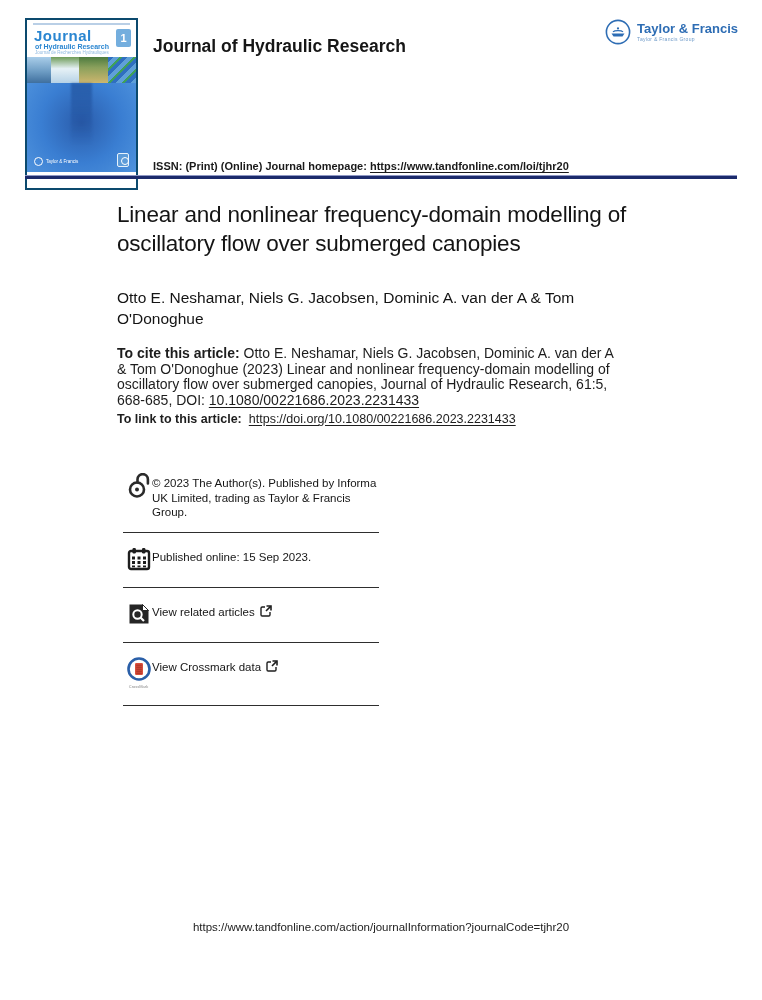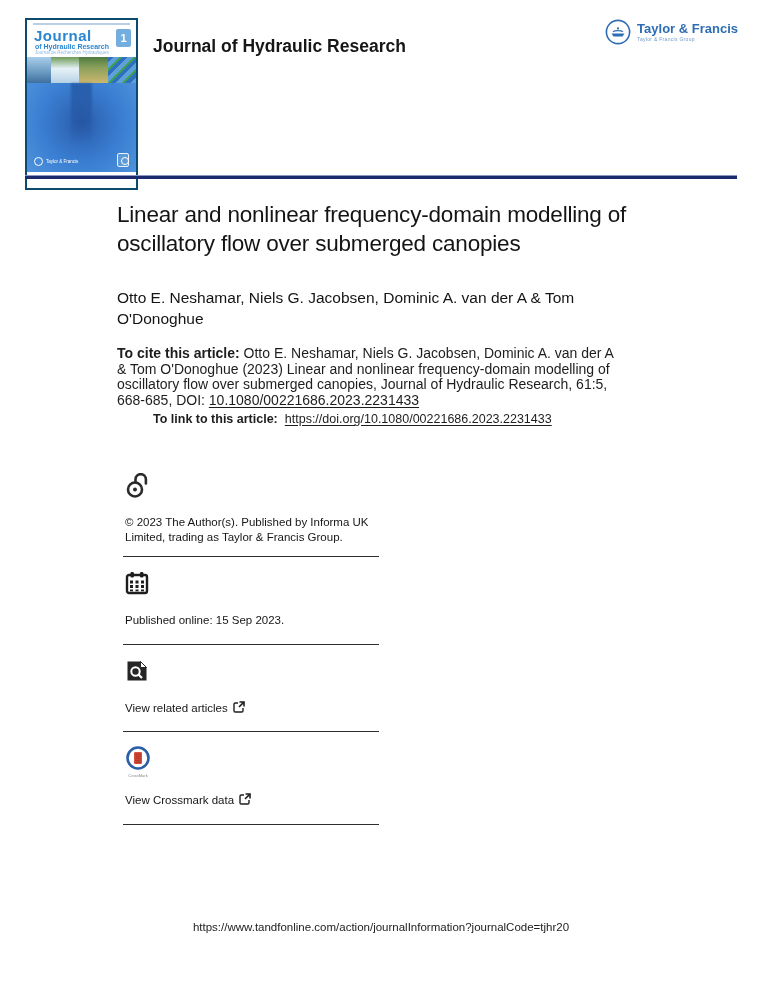--- a/index.html
+++ b/index.html
@@ -41,26 +41,26 @@
   .issn-line a { color:#1a1a1a; text-decoration:underline; text-underline-offset:2px; }
   .navy-rule { position:absolute; left:25px; top:175px; width:712px; height:4px; background:#1b2a6b; border-top:1px solid #8e97c4; }
 
   
   .article-title { position:absolute; left:117px; top:200px; width:548px; font-size:22.5px; line-height:29px; font-weight:400; color:#141414; letter-spacing:-0.2px; }
   .authors { position:absolute; left:117px; top:287px; width:500px; font-size:15.5px; line-height:21px; color:#141414; }
 
   .cite-block { position:absolute; left:117px; top:346px; width:505px; font-size:14px; line-height:15.5px; color:#1d1d1d; }
   .cite-block b, .link-block b { font-weight:700; }
   .doi-link, .link-url { color:#1d1d1d; text-decoration:underline; text-underline-offset:2px; }
-  .link-block { position:absolute; left:117px; top:412px; width:520px; font-size:12.5px; color:#1d1d1d;margin-left:36px; }
+  .link-block { position:absolute; left:117px; top:412px; width:520px; font-size:12.5px; color:#1d1d1d; }
   .link-block .link-url { margin-left:7px; }
 
   
   .info-rows { position:absolute; left:123px; top:462px; width:256px; }
-  .info-row { display:flex; align-items:flex-start; gap:12px; padding:11px 0 12px 2px; border-bottom:1.6px solid #2e2e2e;flex-direction:column; }
+  .info-row { display:flex; align-items:flex-start; gap:0; padding:11px 0 12px 2px; border-bottom:1.6px solid #2e2e2e; }
   .info-row .icon { flex:0 0 27px; display:flex; flex-direction:column; align-items:center; }
   .info-row .txt { font-size:11.5px; line-height:14.5px; padding-top:3px; color:#161616; }
   .row-pad { padding-top:14px; padding-bottom:16px; }
   .ext-ico { display:inline-block; vertical-align:-1px; margin-left:5px; }
   .cm-label { font-size:4px; color:#888; margin-top:1px; }
 
   
   .footer { position:absolute; left:0; top:920px; width:762px; text-align:center; font-size:11.5px; line-height:14.5px; color:#222; }
 </style>
 </head>
@@ -99,20 +99,23 @@
       <path d="M6.5 14.5 h13 l-2 3 h-9 z" fill="#2e6db4"></path>
       <path d="M8 12.8 c1.5-1.6 8.5-1.6 10 0" fill="none" stroke="#2e6db4" stroke-width="1.2"></path>
       <circle cx="13" cy="9.4" r="1.1" fill="#2e6db4"></circle>
     </svg>
     <div class="tf-words">
       <span class="tf-name">Taylor &amp; Francis</span>
       <span class="tf-tagline">Taylor &amp; Francis Group</span>
     </div>
   </div>
 
+  <div class="issn-line">
+    <span>ISSN: (Print) (Online) Journal homepage: </span><a href="#">https://www.tandfonline.com/loi/tjhr20</a>
+  </div>
 
   <div class="navy-rule"></div>
 
   <h1 class="article-title">Linear and nonlinear frequency-domain modelling of oscillatory flow over submerged canopies</h1>
   <div class="authors">Otto E. Neshamar, Niels G. Jacobsen, Dominic A. van der A &amp; Tom O'Donoghue</div>
 
   <div class="cite-block">
     <b>To cite this article:</b><span> Otto E. Neshamar, Niels G. Jacobsen, Dominic A. van der A &amp; Tom O'Donoghue (2023) Linear and nonlinear frequency-domain modelling of oscillatory flow over submerged canopies, Journal of Hydraulic Research, 61:5, 668-685, DOI: </span><a class="doi-link" href="#">10.1080/00221686.2023.2231433</a>
   </div>
 

